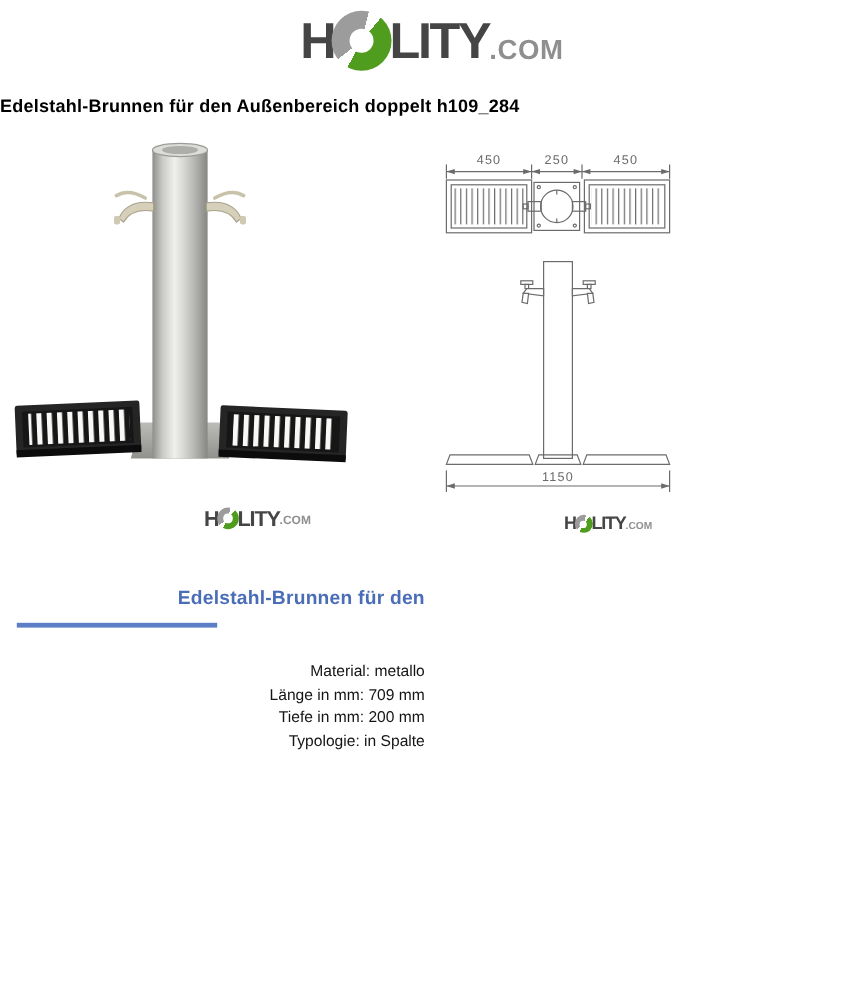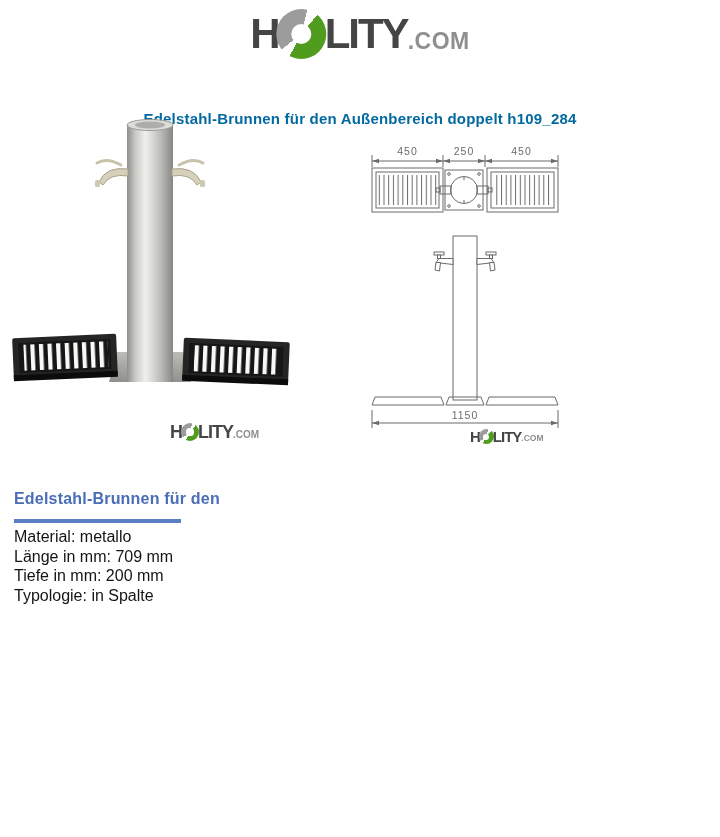--- a/index.html
+++ b/index.html
@@ -68,58 +68,56 @@
   .wm-right .logo-txt { font-size: 15px; letter-spacing: -1px; }
   .wm-right .swirl { width: 15px; height: 15px; margin: 0 -1px; }
   .wm-right .logo-tld { font-size: 8.5px; padding-bottom: 1px; letter-spacing: 0; }
 
   
   .page-title {
     position: absolute;
     top: 80px;
     left: 0;
     right: 0;
-    text-align: center;
     font-size: 15px;
     font-weight: bold;
-    color: #0369a1;
+    color: #000000;
     letter-spacing: 0.2px;
-    margin-top: 30px;
   }
 
   
   .photo-figure   { position: absolute; top: 112px; left: 5px;   width: 300px; height: 300px; }
-  .drawing-figure { position: absolute; top: 128px; left: 360px; width: 230px; height: 320px; }
+  .drawing-figure { position: absolute; top: 110px; left: 360px; width: 230px; height: 320px; }
   figure svg { display: block; }
 
   .draw-text {
     font-family: "Liberation Sans", sans-serif;
     font-size: 10.5px;
     fill: #6b6b6b;
     letter-spacing: 1px;
   }
 
   
-  .product-info { position: absolute; top: 489px; left: 14px; width: 340px; }
+  .product-info { position: absolute; top: 489px; left: 14px; width: 340px; text-align: right; }
   .info-heading {
     font-size: 16px;
     line-height: 19px;
     font-weight: bold;
     color: #4a6db8;
     letter-spacing: 0.2px;
   }
   .rule {
     width: 167px;
     height: 4px;
     background: #5b7ec6;
     margin-top: 11px;
   }
   .details {
-    margin-top: 4px;
-    font-size: 16px;
+    margin-top: 26px;
+    font-size: 13px;
     line-height: 19.5px;
     color: #141414;
   }
 </style>
 </head>
 <body>
 
 <div class="canvas">
 
   <div class="logo logo-main">

